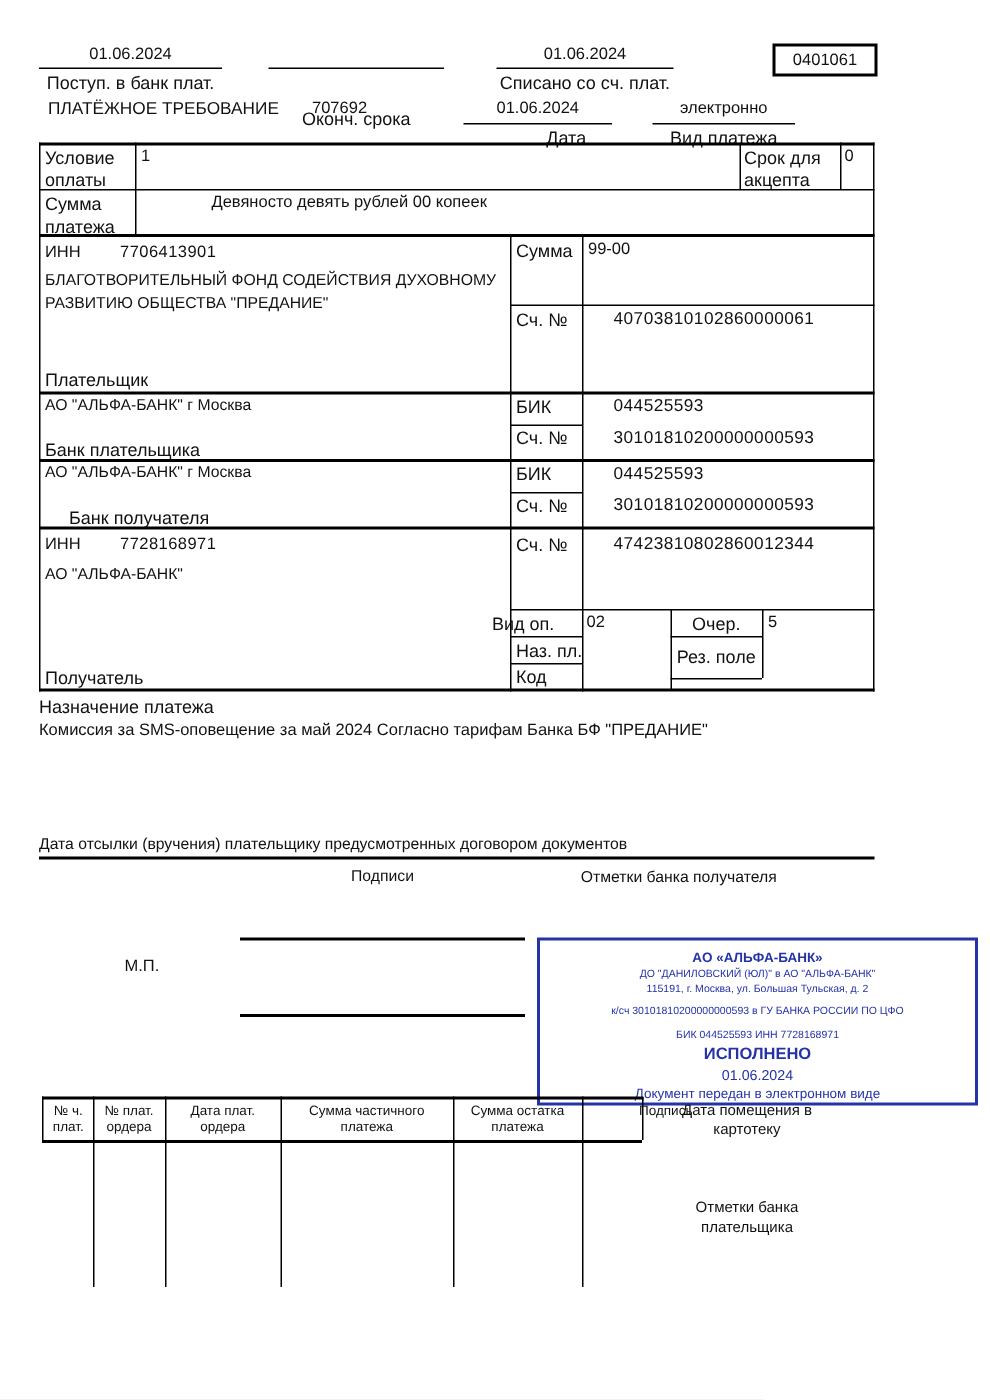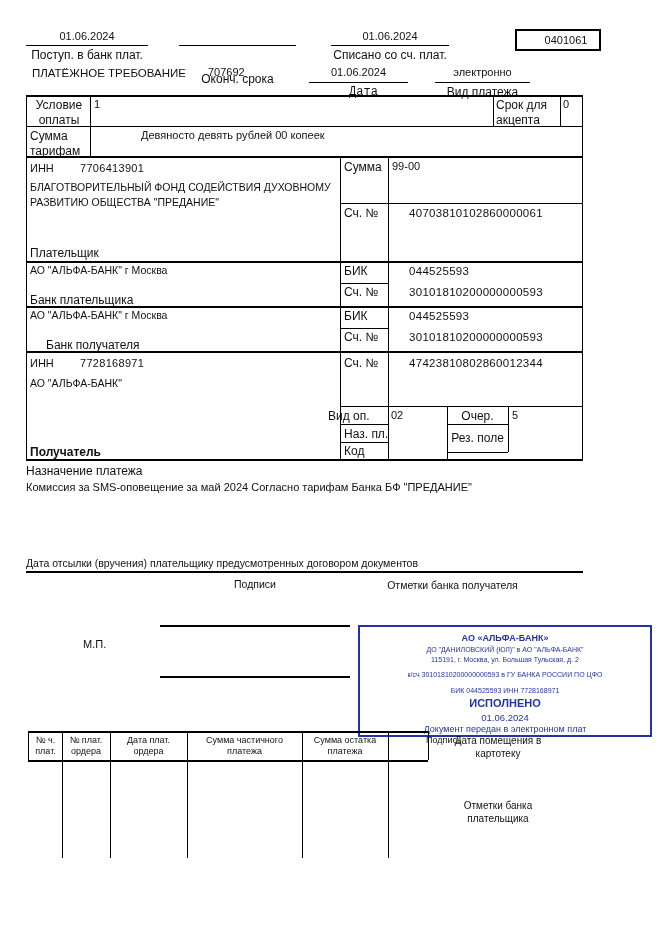--- a/index.html
+++ b/index.html
@@ -30,30 +30,30 @@
   <div class="hl" style="left:26px;top:45px;width:122px;"></div>
   <div class="t lbl ctr" style="left:26px;top:48px;width:122px;">Поступ. в банк плат.</div>
 
   <div class="hl" style="left:179px;top:45px;width:117px;"></div>
   <div class="t lbl ctr" style="left:179px;top:48px;width:117px;margin-top:24px;">Оконч. срока</div>
 
   <div class="t ctr" style="left:331px;top:30px;width:118px;">01.06.2024</div>
   <div class="hl" style="left:331px;top:45px;width:118px;"></div>
   <div class="t lbl ctr" style="left:331px;top:48px;width:118px;">Списано со сч. плат.</div>
 
-  <div class="codebox" style="left:515px;top:29px;width:66px;height:18px;padding-left:16px;">
+  <div class="codebox" style="left:515px;top:29px;width:66px;height:18px;">
     <span>0401061</span>
   </div>
 
   <div class="t" style="left:32px;top:66px;font-size:11.5px;">ПЛАТЁЖНОЕ ТРЕБОВАНИЕ</div>
   <div class="t" style="left:208px;top:66px;">707692</div>
 
   <div class="t ctr" style="left:309px;top:66px;width:99px;">01.06.2024</div>
   <div class="hl" style="left:309px;top:82px;width:99px;"></div>
-  <div class="t lbl ctr" style="left:314px;top:85px;width:99px;font-family:Liberation Mono, monospace;">Дата</div>
+  <div class="t lbl ctr" style="left:328px;top:85px;width:99px;">Дата</div>
 
   <div class="t ctr" style="left:435px;top:66px;width:95px;">электронно</div>
   <div class="hl" style="left:435px;top:82px;width:95px;"></div>
   <div class="t lbl ctr" style="left:435px;top:85px;width:95px;">Вид платежа</div>
 
   <div class="hl2" style="left:26px;top:95px;width:557px;"></div>
   <div class="hl" style="left:26px;top:126px;width:557px;"></div>
   <div class="hl2" style="left:26px;top:156px;width:557px;"></div>
   <div class="hl" style="left:340px;top:203px;width:243px;"></div>
   <div class="hl2" style="left:26px;top:261px;width:557px;"></div>
@@ -71,26 +71,26 @@
   <div class="vl" style="left:26px;top:95px;height:366px;"></div>
   <div class="vl" style="left:582px;top:95px;height:366px;"></div>
   <div class="vl" style="left:90px;top:95px;height:61px;"></div>
   <div class="vl" style="left:493px;top:95px;height:31px;"></div>
   <div class="vl" style="left:560px;top:95px;height:31px;"></div>
   <div class="vl" style="left:340px;top:156px;height:305px;"></div>
   <div class="vl" style="left:388px;top:156px;height:305px;"></div>
   <div class="vl" style="left:447px;top:406px;height:54px;"></div>
   <div class="vl" style="left:508px;top:406px;height:46px;"></div>
 
-  <div class="t lbl w" style="left:30px;top:98px;width:58px;text-align:center;">Условие оплаты</div>
+  <div class="t lbl w" style="left:30px;top:98px;width:58px;">Условие оплаты</div>
   <div class="t" style="left:94px;top:98px;">1</div>
   <div class="t lbl w" style="left:496px;top:98px;width:62px;">Срок для акцепта</div>
   <div class="t" style="left:563px;top:98px;">0</div>
 
-  <div class="t lbl w" style="left:30px;top:129px;width:58px;">Сумма тарифам</div>
+  <div class="t lbl w" style="left:30px;top:129px;width:58px;">Сумма платежа</div>
   <div class="t" style="left:94px;top:129px;margin-left:47px;">Девяносто девять рублей 00 копеек</div>
 
   <div class="t" style="left:30px;top:162px;">ИНН</div>
   <div class="t num" style="left:63px;top:162px;">7706413901</div>
   <div class="t w" style="left:30px;top:180px;width:306px;font-size:10.5px;line-height:1.45;">БЛАГОТВОРИТЕЛЬНЫЙ ФОНД СОДЕЙСТВИЯ ДУХОВНОМУ РАЗВИТИЮ ОБЩЕСТВА "ПРЕДАНИЕ"</div>
   <div class="t lbl" style="left:30px;top:246px;">Плательщик</div>
 
   <div class="t lbl" style="left:344px;top:160px;">Сумма</div>
   <div class="t" style="left:392px;top:160px;">99-00</div>
   <div class="t lbl" style="left:344px;top:206px;">Сч. №</div>
@@ -106,21 +106,21 @@
   <div class="t" style="left:30px;top:309px;font-size:10.5px;">АО "АЛЬФА-БАНК" г Москва</div>
   <div class="t lbl" style="left:30px;top:338px;padding-left:16px;">Банк получателя</div>
   <div class="t lbl" style="left:344px;top:309px;">БИК</div>
   <div class="t num" style="left:392px;top:309px;font-size:11.5px;">044525593</div>
   <div class="t lbl" style="left:344px;top:330px;">Сч. №</div>
   <div class="t num" style="left:392px;top:330px;font-size:11.5px;">30101810200000000593</div>
 
   <div class="t" style="left:30px;top:357px;">ИНН</div>
   <div class="t num" style="left:63px;top:357px;">7728168971</div>
   <div class="t" style="left:30px;top:377px;font-size:10.5px;">АО "АЛЬФА-БАНК"</div>
-  <div class="t lbl" style="left:30px;top:445px;font-weight:bold;">Получатель</div>
+  <div class="t lbl" style="left:30px;top:445px;">Получатель</div>
 
   <div class="t lbl" style="left:344px;top:356px;">Сч. №</div>
   <div class="t num" style="left:392px;top:356px;font-size:11.5px;">47423810802860012344</div>
 
   <div class="t lbl" style="left:328px;top:409px;">Вид оп.</div>
   <div class="t" style="left:391px;top:409px;">02</div>
   <div class="t lbl ctr" style="left:447px;top:409px;width:61px;">Очер.</div>
   <div class="t" style="left:512px;top:409px;">5</div>
   <div class="t lbl" style="left:344px;top:427px;">Наз. пл.</div>
   <div class="t lbl ctr" style="left:447px;top:431px;width:61px;">Рез. поле</div>
@@ -140,21 +140,21 @@
   <div class="hl2" style="left:160px;top:676px;width:190px;"></div>
 
   <div class="stamp" style="left:358px;top:593px;width:290px;height:108px;margin-top:32px;">
     <div style="top:6px;font-size:9px;font-weight:bold;">АО «АЛЬФА-БАНК»</div>
     <div style="top:19px;">ДО "ДАНИЛОВСКИЙ (ЮЛ)" в АО "АЛЬФА-БАНК"</div>
     <div style="top:29px;">115191, г. Москва, ул. Большая Тульская, д. 2</div>
     <div style="top:44px;">к/сч 30101810200000000593 в ГУ БАНКА РОССИИ ПО ЦФО</div>
     <div style="top:60px;">БИК 044525593 ИНН 7728168971</div>
     <div style="top:70px;font-size:11px;font-weight:bold;">ИСПОЛНЕНО</div>
     <div style="top:85px;font-size:9.5px;">01.06.2024</div>
-    <div style="top:97px;font-size:9px;">Документ передан в электронном плат</div>
+    <div style="top:97px;font-size:9px;">Документ передан в электронном виде</div>
   </div>
 
   <div class="hl2" style="left:28px;top:731px;width:400px;"></div>
   <div class="hl2" style="left:28px;top:760px;width:400px;"></div>
   <div class="vl" style="left:28px;top:731px;height:29px;"></div>
   <div class="vl" style="left:428px;top:731px;height:29px;"></div>
   <div class="vl" style="left:62px;top:731px;height:127px;"></div>
   <div class="vl" style="left:110px;top:731px;height:127px;"></div>
   <div class="vl" style="left:187px;top:731px;height:127px;"></div>
   <div class="vl" style="left:302px;top:731px;height:127px;"></div>

